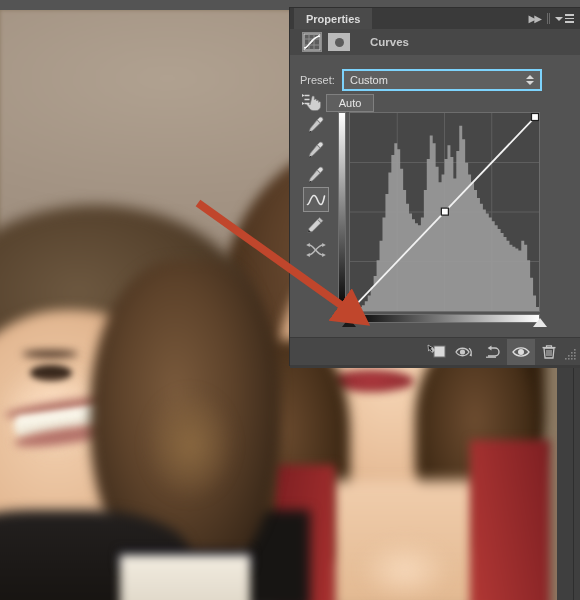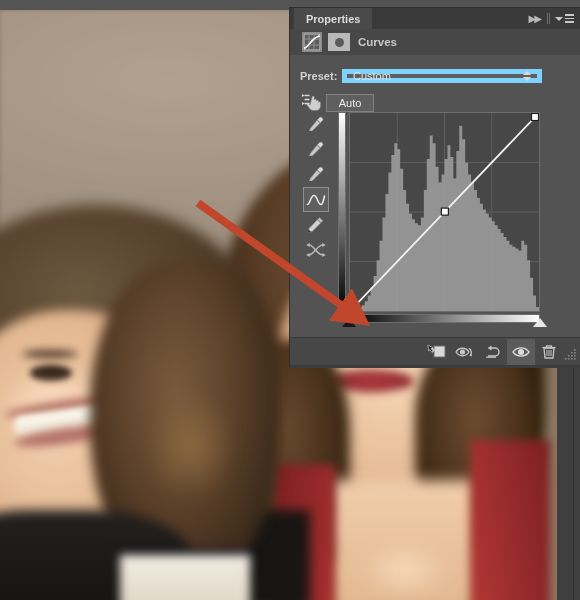--- a/index.html
+++ b/index.html
@@ -115,28 +115,28 @@
   .menu-ic .tri{width:0;height:0;border-left:4px solid transparent;border-right:4px solid transparent;border-top:4px solid #c8c8c8;}
   .menu-ic .bars{display:flex;flex-direction:column;gap:2px;}
   .menu-ic .bars i{display:block;width:9px;height:1.5px;background:#c8c8c8;}
 
   .panel-head{position:absolute;left:0;top:21px;width:290px;height:26px;background:#474747;
               display:flex;align-items:center;}
   .adj-ic{width:20px;height:20px;margin-left:12px;background:#5d5d5d;border:1px solid #8c8c8c;
           position:relative;box-sizing:border-box;}
   .mask-ic{width:22px;height:18px;margin-left:6px;background:#b9b9b9;display:flex;align-items:center;justify-content:center;}
   .mask-dot{width:9px;height:9px;border-radius:50%;background:#5b5b5b;}
-  .panel-title{margin-left:8px;color:#c9c9c9;font-size:11.5px;font-weight:bold;}
+  .panel-title{margin-left:20px;color:#c9c9c9;font-size:11.5px;font-weight:bold;}
 
   .panel-body{position:absolute;left:0;top:47px;width:290px;height:282px;background:#535353;}
   .panel-sep{position:absolute;left:0;top:47px;width:290px;height:1px;background:#3d3d3d;}
 
   .row-preset{position:absolute;left:10px;top:14px;display:flex;align-items:center;}
-  .lbl{color:#d2d2d2;font-size:11px;font-weight:bold;}
-  .combo{height:14px;background:#5f5f5f;border:5px solid #7dd3fc;box-sizing:border-box;
+  .lbl{color:#d2d2d2;font-size:11px;}
+  .combo{height:22px;background:#5f5f5f;border:2px solid #7dd3fc;box-sizing:border-box;
          display:flex;align-items:center;color:#e2e2e2;font-size:11px;padding:0 4px 0 6px;position:relative;}
   .combo .val{flex:1;}
   .spin{display:flex;flex-direction:column;align-items:center;gap:2px;margin-right:2px;}
   .spin .up{width:0;height:0;border-left:4px solid transparent;border-right:4px solid transparent;border-bottom:4px solid #d8d8d8;}
   .spin .dn{width:0;height:0;border-left:4px solid transparent;border-right:4px solid transparent;border-top:4px solid #d8d8d8;}
 
   .row-chan{position:absolute;left:10px;top:38px;display:flex;align-items:center;}
   .hand-ic{width:26px;height:20px;position:relative;}
   .btn-auto{height:18px;width:48px;background:#5f5f5f;border:1px solid #808080;box-sizing:border-box;
             color:#e8e8e8;font-size:11px;display:flex;align-items:center;justify-content:center;}

